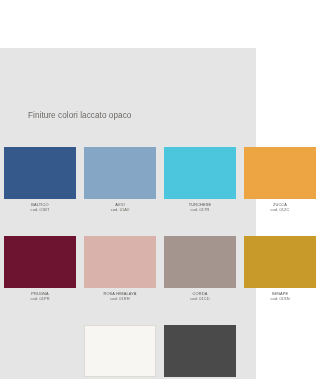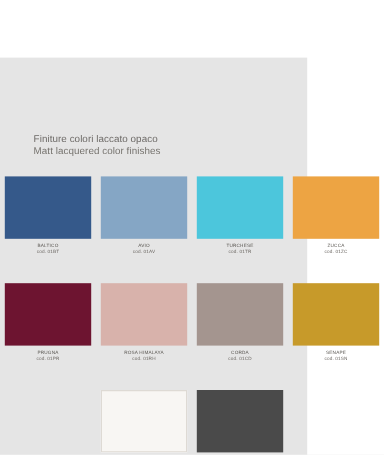--- a/index.html
+++ b/index.html
@@ -91,21 +91,20 @@
     white-space: nowrap;
   }
 </style>
 </head>
 <body>
 
 <div class="sheet">
 
   <div class="header">
     <div class="header-line">Finiture colori laccato opaco</div>
-    <div class="header-line secondary">Matt lacquered color finishes</div>
   </div>
 
   <div class="grid">
 
     <div class="row">
       <div class="cell">
         <span class="swatch" style="background-color: rgb(53, 89, 138);"></span>
         <span class="caption">
           <span class="caption-name">BALTICO</span>
           <span class="caption-code">cod. 01BT</span>

